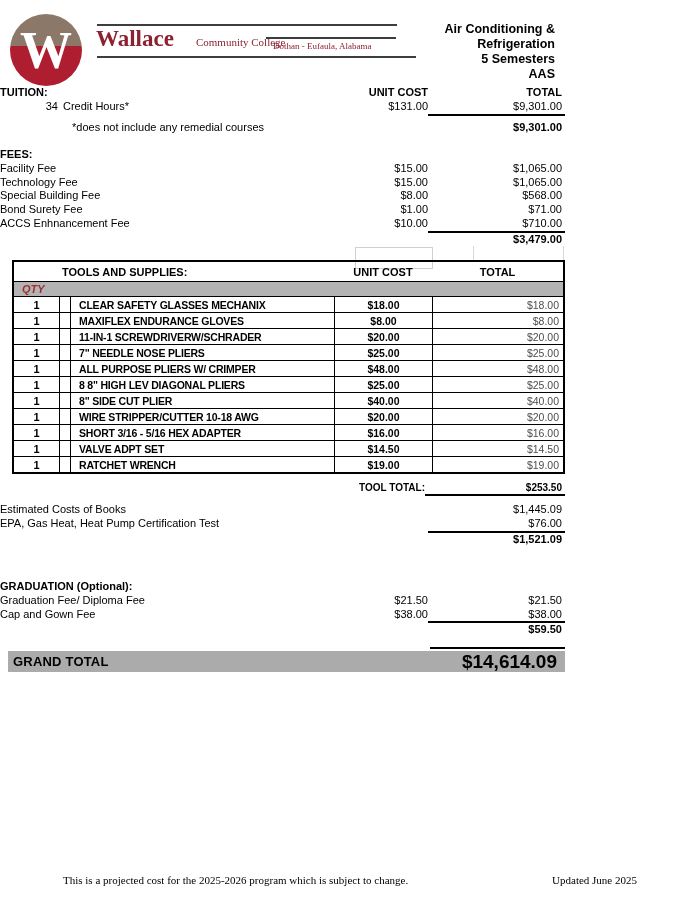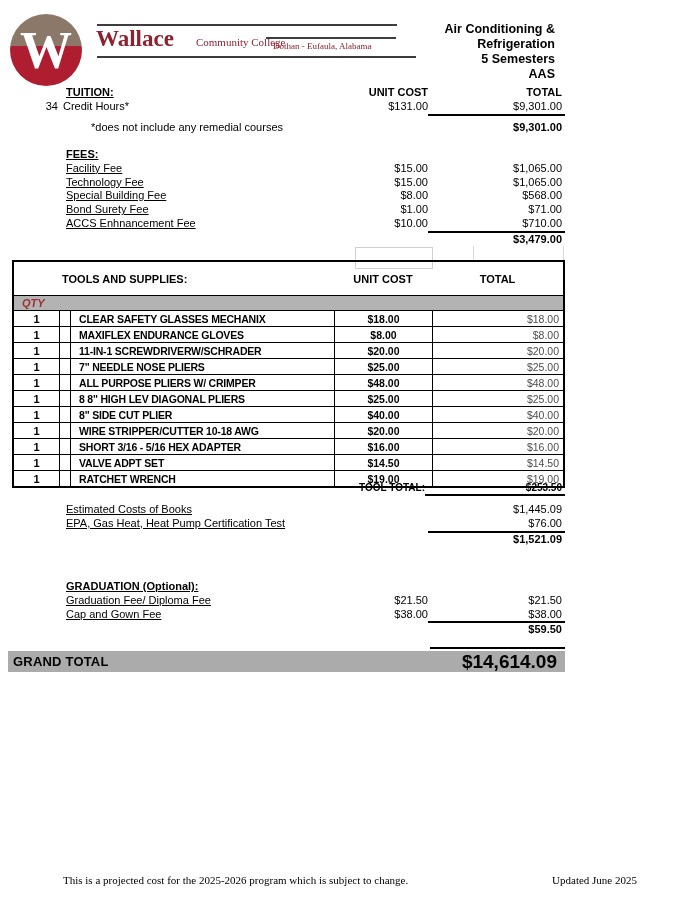--- a/index.html
+++ b/index.html
@@ -18,42 +18,42 @@
   .college{position:absolute;left:96px;top:26px;color:#8e2130;font-family:"Liberation Serif",serif;
            display:flex;align-items:baseline;white-space:nowrap;}
   .college .big{font-size:23px;font-weight:bold;}
   .college .small{font-size:11px;margin-left:22px;}
   .location{position:absolute;left:273px;top:41px;font-size:9px;color:#8e2130;font-family:"Liberation Serif",serif;white-space:nowrap;}
   .program{position:absolute;top:22px;right:145px;text-align:right;font-weight:bold;font-size:12.5px;line-height:15px;}
 
   
   .sec{position:absolute;left:0;width:565px;font-size:11px;}
   .srow{display:flex;align-items:baseline;line-height:13.8px;}
-  .lblpad{padding-left:66px;flex:1;text-decoration:underline;}
+  .lblpad{flex:1;}
   .note{padding-left:72px;flex:1;}
   .qn{width:58px;text-align:right;}
   .qlbl{margin-left:5px;flex:1;}
   .cu{width:90px;text-align:right;}
   .ct{width:137px;text-align:right;padding-right:3px;box-sizing:border-box;}
   .b{font-weight:bold;}
   .ul{border-bottom:2px solid #000;}
-  .mt5{margin-top:5px;margin-left:19px;}
+  .mt5{margin-top:5px;}
   #tuition{top:86px;}
   #fees{top:148px;}
   #books{top:503px;}
   #grad{top:580px;}
 
   
   #artifact-box{position:absolute;left:355px;top:247px;width:76px;height:20px;border:1px solid #d0d0d0;}
   .artifact-tick{position:absolute;top:246px;width:1px;height:14px;background:#d8d8d8;}
   #artifact-t1{left:473px;} #artifact-t2{left:563px;}
 
   
   #tools{position:absolute;left:12px;top:260px;width:553px;border:2px solid #000;font-size:10.5px;box-sizing:border-box;}
-  .throw{display:flex;align-items:center;height:33px;font-weight:bold;font-size:11px;}
+  .throw{display:flex;align-items:center;height:19px;font-weight:bold;font-size:11px;}
   .throw .h1{width:320px;padding-left:48px;box-sizing:border-box;}
   .throw .h2{width:98px;text-align:center;}
   .throw .h3{flex:1;text-align:center;}
   .qtyrow{display:flex;align-items:center;height:15px;background:#b3b3b3;border-top:1.5px solid #000;
           color:#9e2f33;font-style:italic;font-weight:bold;font-size:11px;padding-left:8px;box-sizing:border-box;}
   .trow{display:flex;align-items:stretch;height:15px;border-top:1.5px solid #000;}
   .tc{display:flex;align-items:center;box-sizing:border-box;}
   .c1{width:45px;justify-content:center;font-weight:bold;font-size:11px;}
   .c2{width:11px;border-left:1.5px solid #000;}
   .c3{width:264px;border-left:1.5px solid #000;padding-left:8px;font-weight:bold;letter-spacing:-0.2px;}

